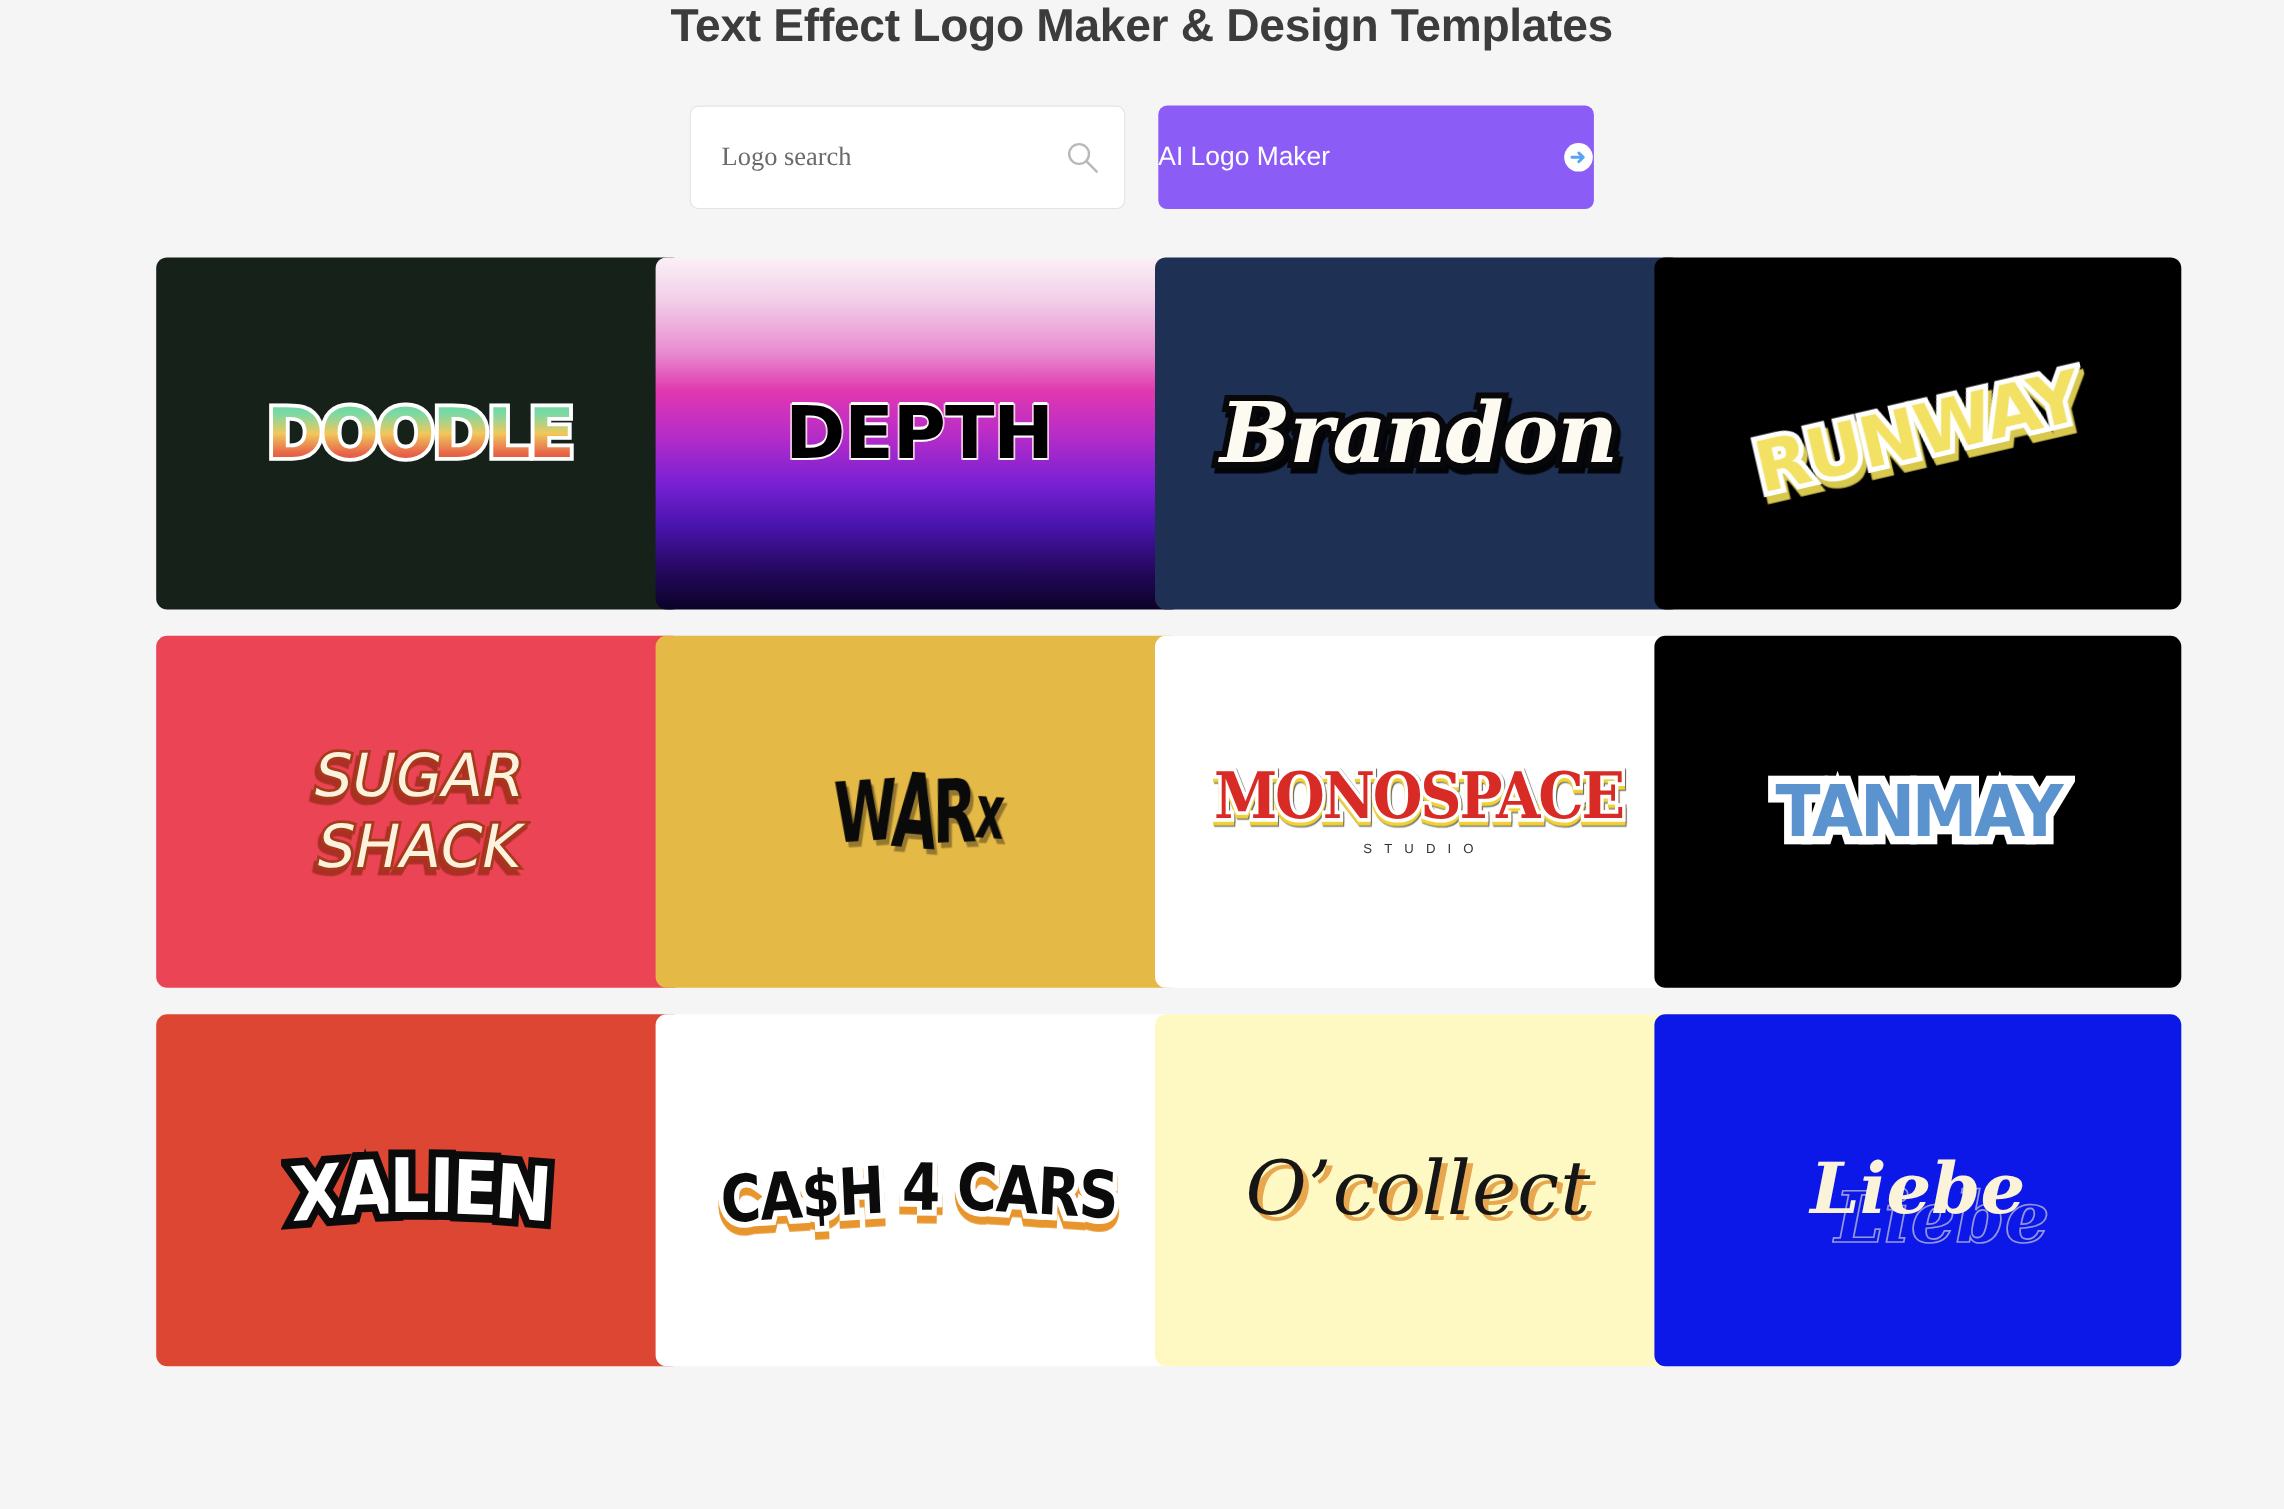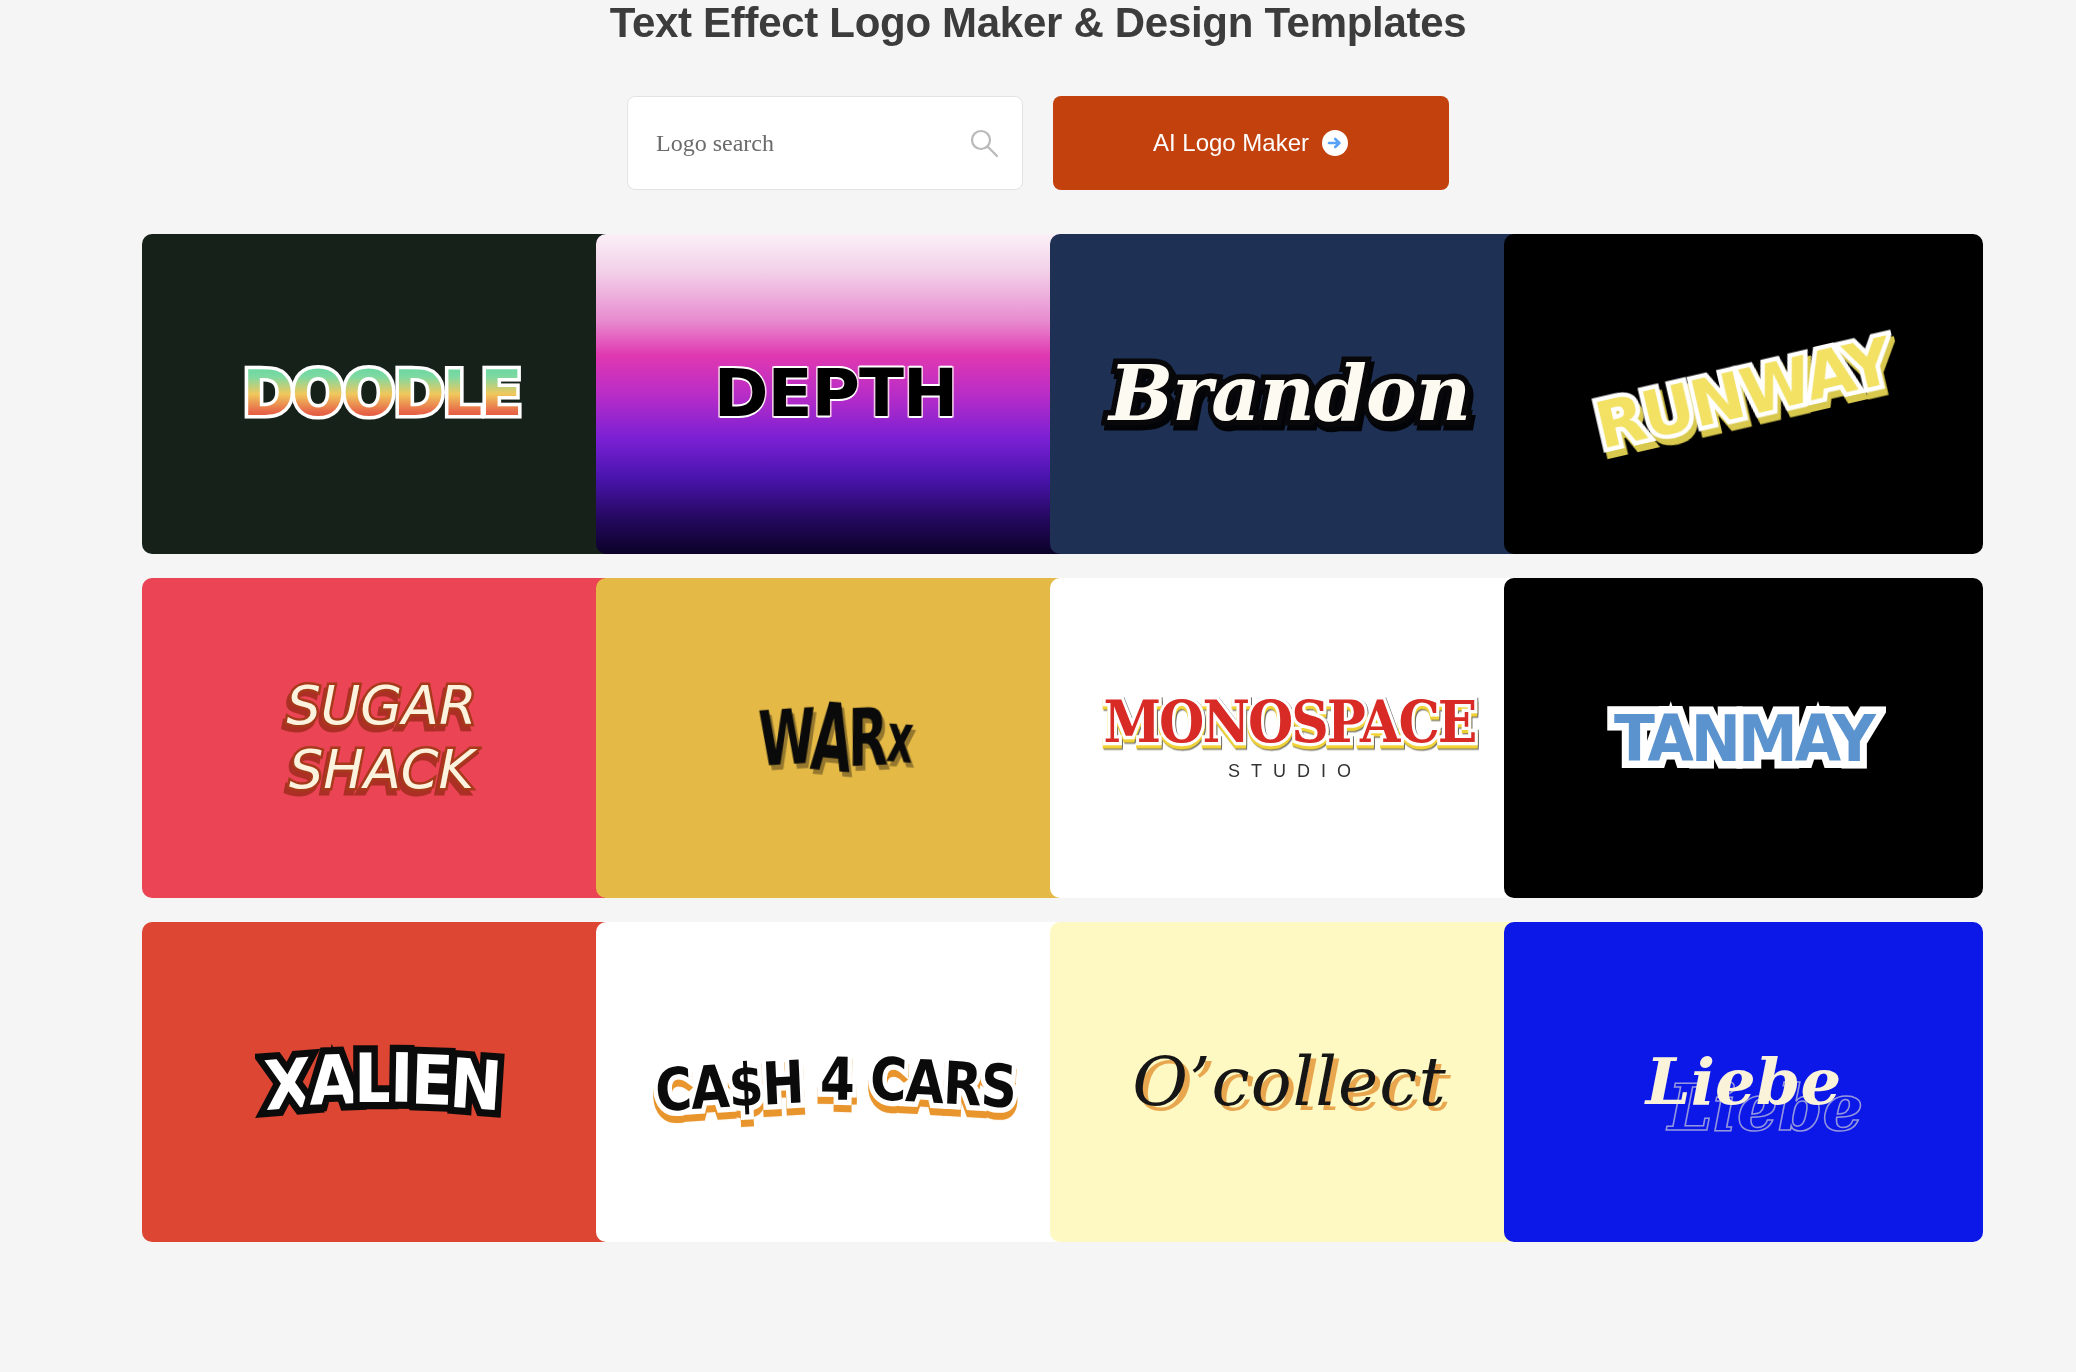--- a/index.html
+++ b/index.html
@@ -71,29 +71,29 @@
     top: 50%;
     transform: translateY(-50%);
     width: 32px;
     height: 32px;
     pointer-events: none;
   }
 
   .ai-button {
     width: 396px;
     height: 94px;
-    background: #c2410c;
+    background: #8b5cf6;
     border: none;
     border-radius: 8px;
     color: #ffffff;
     font-family: "Liberation Sans", sans-serif;
     font-size: 24px;
     display: flex;
     align-items: center;
-    justify-content: center;
+    justify-content: space-between;
     gap: 12px;
     cursor: pointer;
   }
 
   .arrow-circle-icon {
     width: 28px;
     height: 28px;
     flex-shrink: 0;
   }
 
@@ -256,21 +256,21 @@
     font-size: 52px;
     letter-spacing: -2px;
     color: #d92b26;
     -webkit-text-stroke: 6px #ffffff;
     paint-order: stroke fill;
     filter: drop-shadow(0 3px 0 #f0d236) drop-shadow(1px 1px 0 #6b6b6b);
     transform: scaleY(1.12);
   }
   .t-mono-sub {
     font-family: "Liberation Sans", sans-serif;
-    font-size: 18px;
+    font-size: 12px;
     letter-spacing: 11px;
     color: #333333;
     margin-top: 14px;
     padding-left: 11px;
   }
 
   
   .c-tanmay { background: #000000; }
   .t-tanmay {
     font-family: "DejaVu Sans", sans-serif;

